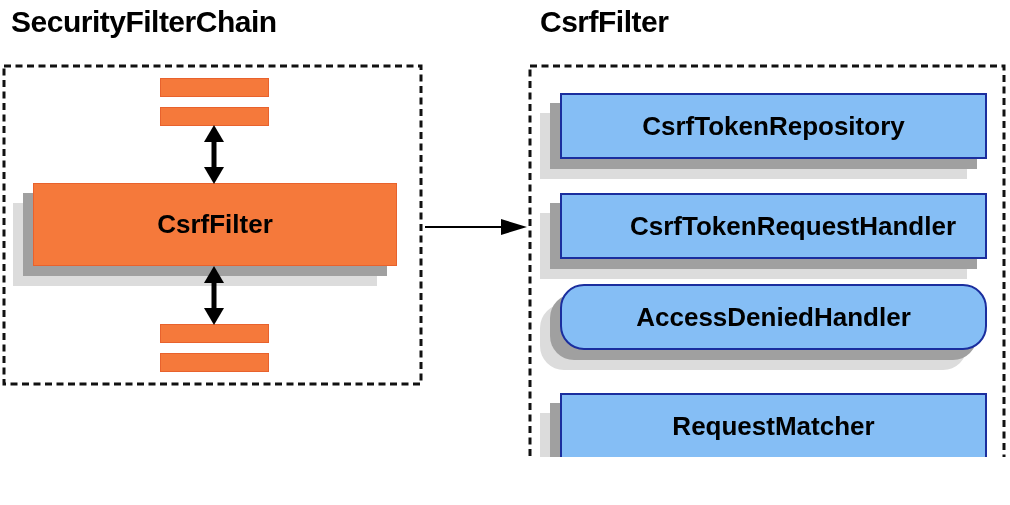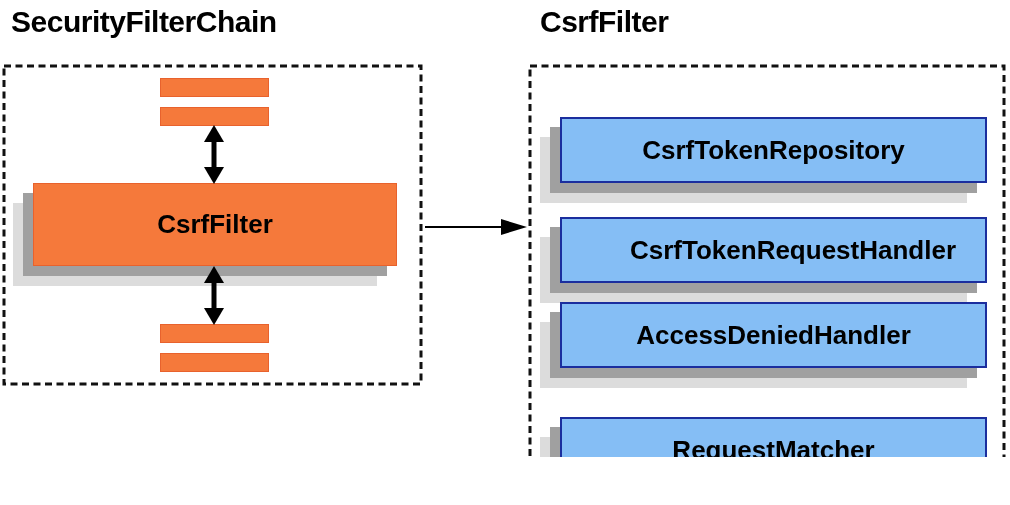--- a/index.html
+++ b/index.html
@@ -26,21 +26,21 @@
     box-shadow:-10px 10px 0 var(--shadow-dark), -20px 20px 0 var(--shadow-light);
     display:flex; align-items:center; justify-content:center;
     font-weight:bold; font-size:26px;
   }
   .component {
     position:absolute; left:560px; width:427px; height:66px;
     box-sizing:border-box; background:var(--blue-fill);
     border:2px solid var(--blue-border);
     box-shadow:-10px 10px 0 var(--shadow-dark), -20px 20px 0 var(--shadow-light);
     display:flex; align-items:center; justify-content:center;
-    font-weight:bold; font-size:26px;margin-top:24px;
+    font-weight:bold; font-size:26px;
   }
   .overlay {
     position:absolute; left:0; top:0; width:1010px; height:505px;
     pointer-events:none;
   }
 </style>
 </head>
 <body>
 
 <div class="stage" style="--orange-fill: #F5793B; --orange-border: #E8622D; --blue-fill: #85BEF5; --blue-border: #1B2E9E; --shadow-dark: #A0A0A0; --shadow-light: #DCDCDC; --arrow: #000000; --dashed-border: #111111;">
@@ -57,21 +57,21 @@
 
   <div class="bar" style="left:160px; top:324px;"></div>
   <div class="bar" style="left:160px; top:353px;"></div>
 
   <div class="component" style="top:93px;">
     <span>CsrfTokenRepository</span>
   </div>
   <div class="component" style="top:193px;padding-left:39px;">
     <span>CsrfTokenRequestHandler</span>
   </div>
-  <div class="component" style="top:278px;">
+  <div class="component" style="top:284px;border-radius:24px;">
     <span>AccessDeniedHandler</span>
   </div>
   <div class="component" style="top:393px;text-align:right;">
     <span>RequestMatcher</span>
   </div>
 
   <svg class="overlay" viewBox="0 0 1010 505">
     <rect x="4" y="66" width="417" height="318" fill="none" stroke="var(--dashed-border, #111)" stroke-width="3" stroke-dasharray="7 4.5"></rect>
     <rect x="530" y="66" width="474" height="434" fill="none" stroke="var(--dashed-border, #111)" stroke-width="3" stroke-dasharray="7 4.5"></rect>
 

